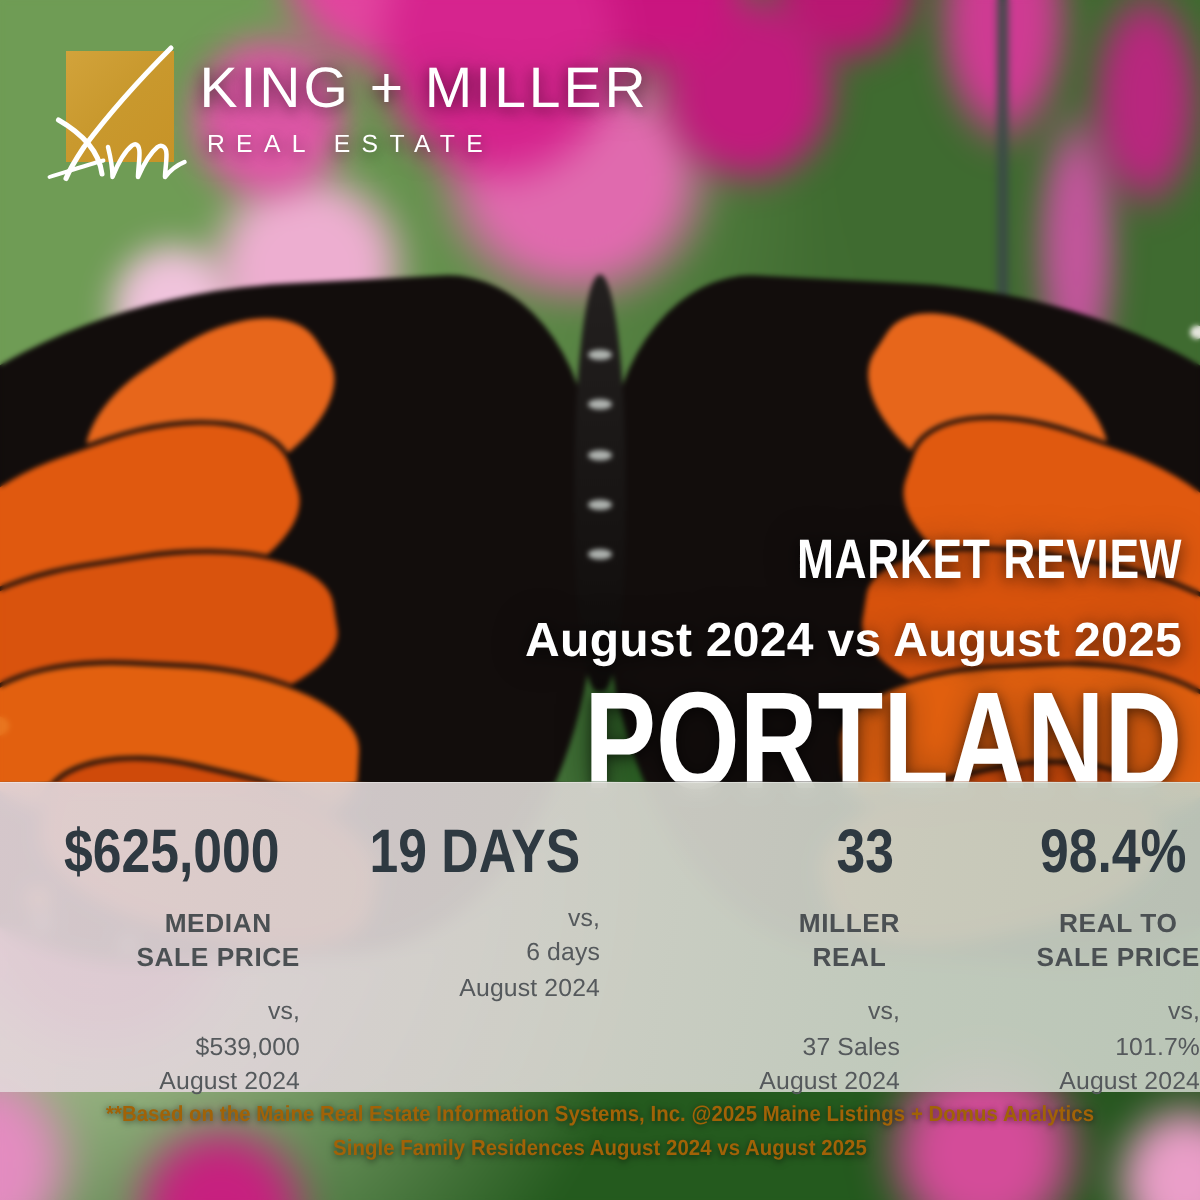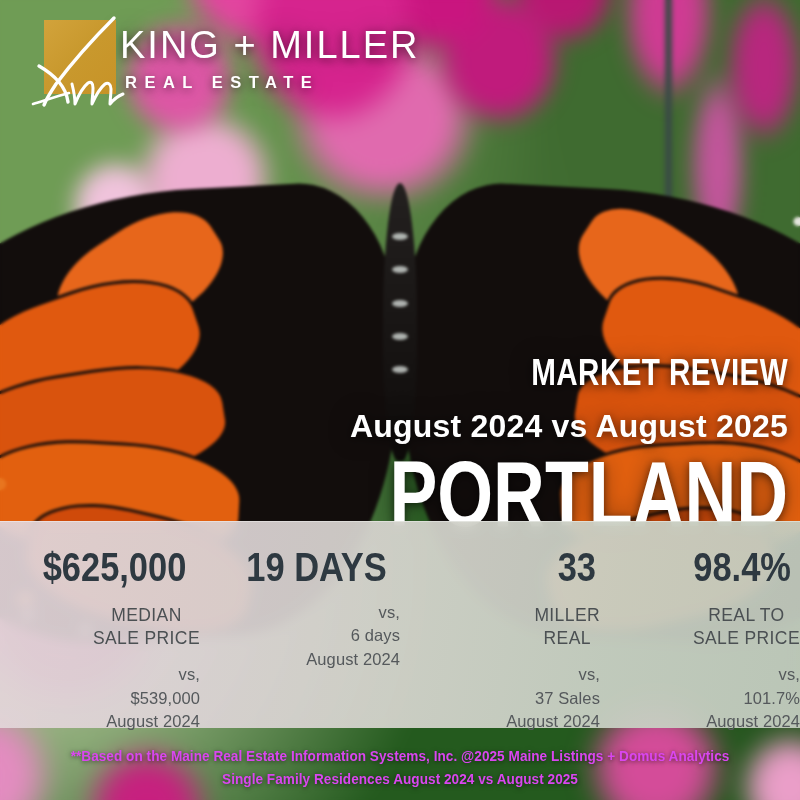--- a/index.html
+++ b/index.html
@@ -125,31 +125,31 @@
   .photo-soft { position:absolute; inset:0; backdrop-filter:blur(1.6px); }
 
   
   .stem { position:absolute; right:16%; top:-2%; width:7px; height:34%;
           background:#3a4a46; filter:blur(2px); }
 
   
   .shadowed { text-shadow:0 2px 10px rgba(0,0,0,.55), 0 0 26px rgba(0,0,0,.4); }
 
   
-  .logo { position:absolute; left:36px; top:16px; display:flex; align-items:center; gap:0; }
+  .logo { position:absolute; left:36px; top:30px; display:flex; align-items:center; gap:13px; }
   .logo-mark { position:relative; width:86px; height:86px; flex:0 0 auto; }
   .logo-square { position:absolute; left:8px; top:4px; width:72px; height:74px; }
   .logo-mono { position:absolute; left:-14px; top:-8px; width:112px; height:104px; overflow:visible; }
   .logo-words { margin-left:-2px; color:#fff; }
   .logo-name {
     font-size:38px; font-weight:400; letter-spacing:2.0px;
     line-height:1; white-space:nowrap;
   }
   .logo-sub {
-    font-size:16.5px; font-weight:700; letter-spacing:7.5px;
+    font-size:16.5px; font-weight:400; letter-spacing:7.5px;
     margin-top:9px; margin-left:5px; white-space:nowrap;
   }
 
   
   .headline { position:absolute; right:12px; top:316px; text-align:right; color:#fff;margin-top:38px; }
   .hl-review {
     font-family:"Liberation Sans Narrow","Liberation Sans",sans-serif;
     font-size:37px; font-weight:700; letter-spacing:.5px;
     transform:scaleX(.80); transform-origin:right center;
     line-height:1;
@@ -182,33 +182,33 @@
   .stat {
     flex:1 1 0; display:flex; flex-direction:column; align-items:flex-end;
     padding-top:25px;
   }
   .stat-value {
     font-family:"Liberation Sans Narrow","Liberation Sans",sans-serif;
     font-size:41px; font-weight:700; color:#2e3941;
     transform:scaleX(.84); line-height:1; white-space:nowrap;
   }
   .stat-label {
-    font-size:17.5px; font-weight:400; color:#4b5053;
+    font-size:17.5px; font-weight:700; color:#4b5053;
     letter-spacing:.4px; line-height:1.32; text-align:center; margin-top:16px;
   }
   .stat-vs, .stat-prev, .stat-prevdate {
     font-size:16.5px; font-weight:400; color:#55595c; line-height:1.42;
     text-align:center; letter-spacing:.1px;
   }
   .stat-vs   { margin-top:13px; }
 
   
   .footer {
-    position:absolute; left:0; right:0; bottom:8px;
-    text-align:center; color:#d946ef;
+    position:absolute; left:0; right:0; bottom:21px;
+    text-align:center; color:#a16207;
   }
   .footer div {
     font-family:"Liberation Sans Narrow","Liberation Sans",sans-serif;
     font-size:14.6px; font-weight:700; letter-spacing:.05px;
     transform:scaleX(.93); line-height:1.62;
     text-shadow:0 1px 5px rgba(0,0,0,.6);
   }
 </style>
 </head>
 <body>

